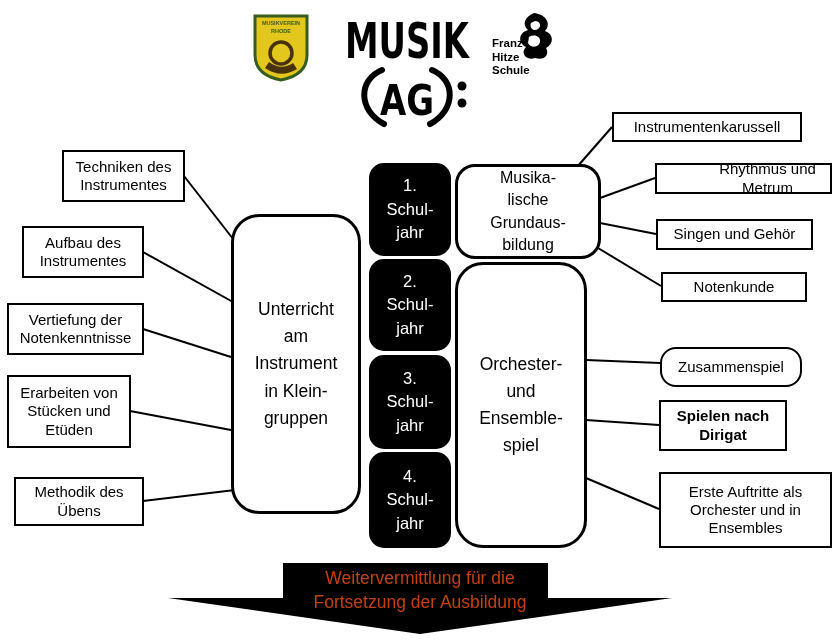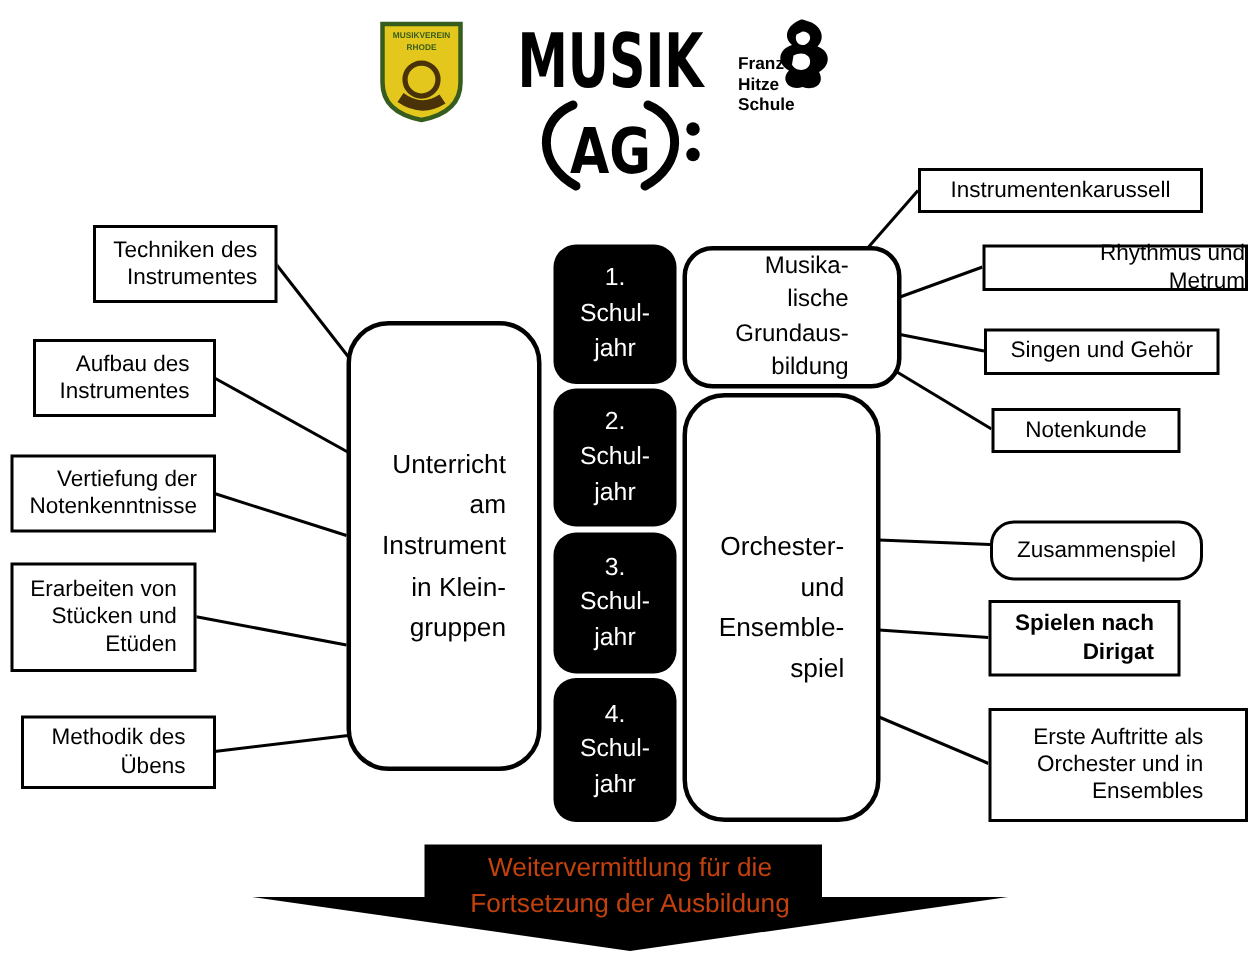--- a/index.html
+++ b/index.html
@@ -1,21 +1,21 @@
 <!DOCTYPE html>
 <html><head>
 <meta charset="utf-8">
 <style>
   * { margin:0; padding:0; box-sizing:border-box; }
   html,body { background:#ffffff; font-family:"Liberation Sans", sans-serif; color:#000; }
   .canvas { position:relative; width:840px; height:640px; background:#fff; overflow:hidden; }
   .underlay { position:absolute; left:0; top:0; z-index:1; }
   .box { position:absolute; z-index:2; background:#fff; border:2px solid #000;
          display:flex; align-items:center; justify-content:center;
-         text-align:right; white-space:pre-line; font-size:15px; line-height:1.22; }
+         text-align:center; white-space:pre-line; font-size:15px; line-height:1.22; }
   .round { border-width:3px; border-radius:28px; font-size:17.5px; line-height:1.55; }
   .round.small { border-radius:20px; font-size:16px; line-height:1.38; }
   .year { position:absolute; z-index:2; background:#000; color:#fff; border-radius:15px;
           display:flex; align-items:center; justify-content:center; text-align:center;
           white-space:pre-line; font-size:16.5px; line-height:1.42; }
   .logo { position:absolute; z-index:2; }
   .hitze-text { position:absolute; z-index:3; font-size:11.5px; font-weight:bold; line-height:1.18; white-space:pre-line; }
   .arrowtext { position:absolute; z-index:3; color:#c2410c; text-align:center;
                white-space:pre-line; font-size:17.5px; line-height:1.35; }
 </style>
@@ -105,21 +105,21 @@
 Grundaus-
 bildung</div>
   <div class="box round" style="left:455px; top:262px; width:132px; height:286px;">Orchester-
 und
 Ensemble-
 spiel</div>
 
   <div class="box" style="left:612px; top:112px; width:190px; height:30px;">Instrumentenkarussell</div>
   <div class="box" style="left:655px; top:163px; width:177px; height:31px;padding-left:48px;">Rhythmus und Metrum</div>
   <div class="box" style="left:656px; top:219px; width:157px; height:31px;">Singen und Gehör</div>
-  <div class="box" style="left:661px; top:272px; width:126px; height:30px;">Notenkunde</div>
+  <div class="box" style="left:661px; top:272px; width:146px; height:30px;">Notenkunde</div>
   <div class="box" style="left:660px; top:347px; width:142px; height:40px;border-radius:16px;">Zusammenspiel</div>
   <div class="box" style="left:659px; top:400px; width:128px; height:51px;font-weight:bold;">Spielen nach
 Dirigat</div>
   <div class="box" style="left:659px; top:472px; width:173px; height:76px;">Erste Auftritte als
 Orchester und in
 Ensembles</div>
 
   <div class="arrowtext" style="left:268px; top:567px; width:304px;">Weitervermittlung für die
 Fortsetzung der Ausbildung</div>
 

